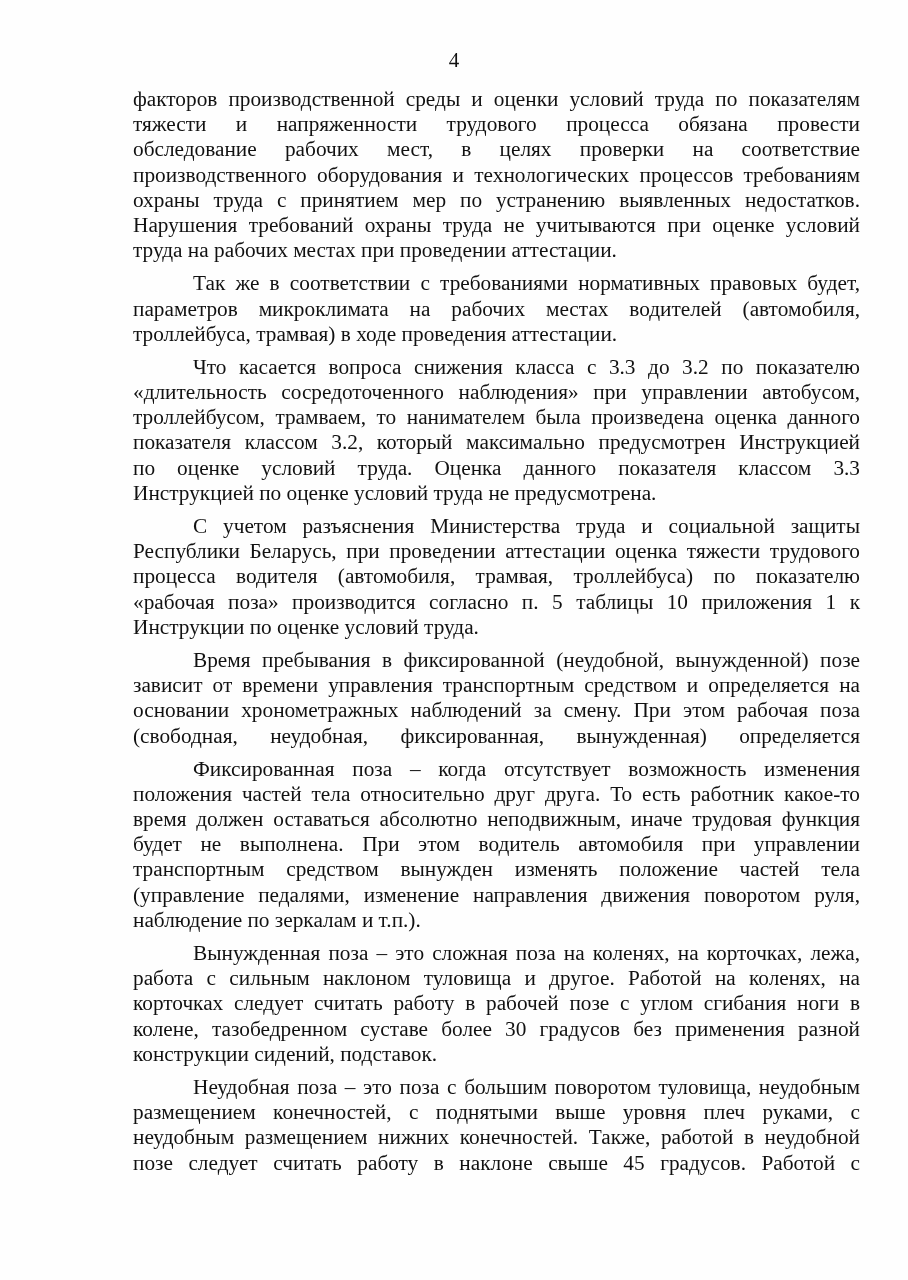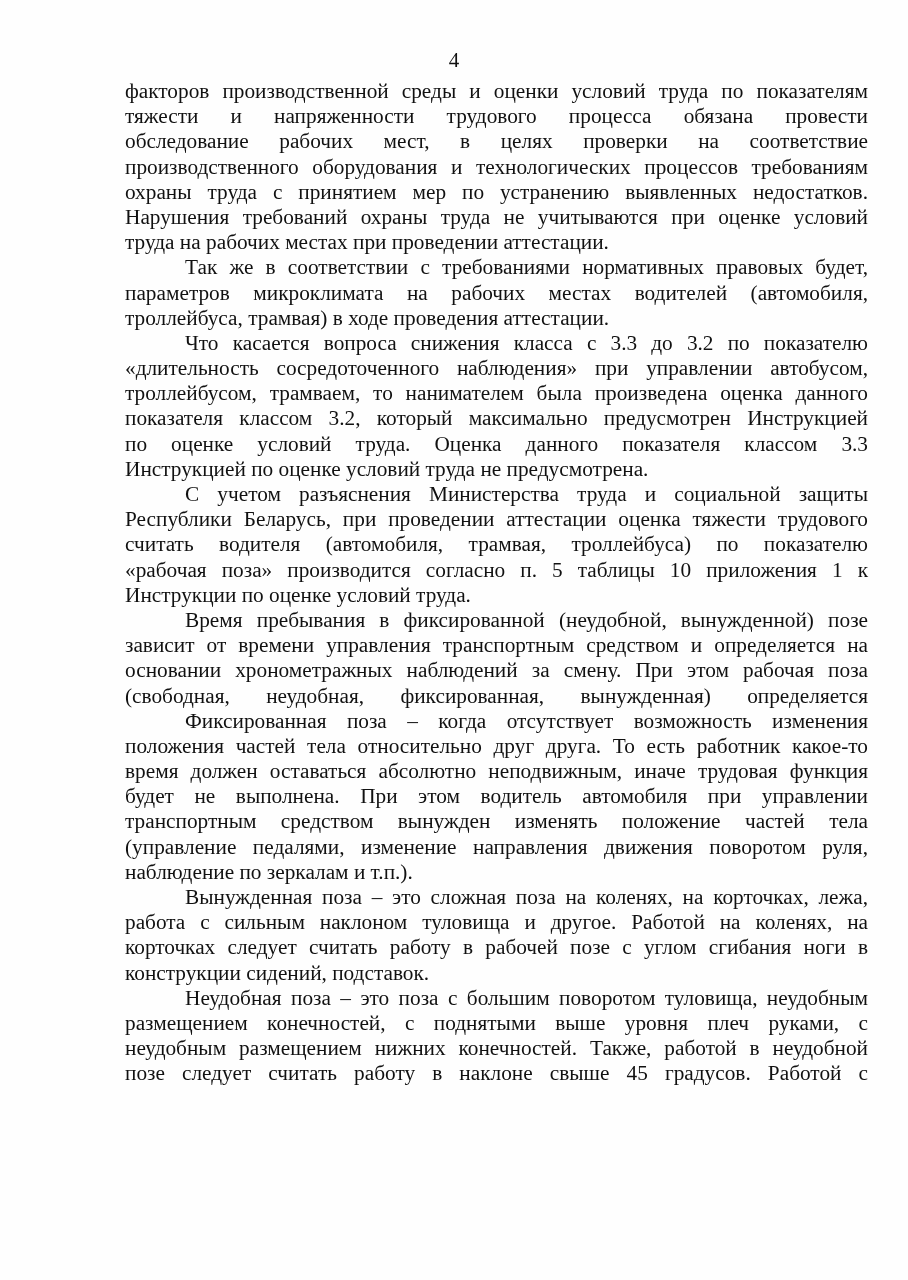--- a/index.html
+++ b/index.html
@@ -10,21 +10,21 @@
     font-family: "Liberation Serif", "DejaVu Serif", serif;
   }
   .page-number {
     position: absolute; top: 48px; left: 0; width: 100%;
     text-align: center; font-size: 21px; line-height: 24px;
   }
   .body-text {
     position: absolute; left: 125px; width: 743px; top: 79px;
     font-size: 21.3px; line-height: 25.2px;
   }
-  .para { margin: 0; font-family: Liberation Serif, serif; }
+  .para { margin: 8px; font-family: Liberation Serif, serif; }
   .line {
     display: block; white-space: nowrap; height: 25.2px;
     text-align: justify; text-align-last: justify;
   }
   .line.last { text-align: center; text-align-last: left; }
   .line.indent { padding-left: 60px; }
 </style>
 </head>
 <body>
 
@@ -49,21 +49,21 @@
         <span class="line indent">Что касается вопроса снижения класса с 3.3 до 3.2 по показателю</span>
         <span class="line">«длительность сосредоточенного наблюдения» при управлении автобусом,</span>
         <span class="line">троллейбусом, трамваем, то нанимателем была произведена оценка данного</span>
         <span class="line">показателя классом 3.2, который максимально предусмотрен Инструкцией</span>
         <span class="line">по оценке условий труда. Оценка данного показателя классом 3.3</span>
         <span class="line last">Инструкцией по оценке условий труда не предусмотрена.</span>
       </div>
       <div class="para">
         <span class="line indent">С учетом разъяснения Министерства труда и социальной защиты</span>
         <span class="line">Республики Беларусь, при проведении аттестации оценка тяжести трудового</span>
-        <span class="line">считать водителя (автомобиля, трамвая, троллейбуса) по показателю</span>
+        <span class="line">процесса водителя (автомобиля, трамвая, троллейбуса) по показателю</span>
         <span class="line">«рабочая поза» производится согласно п. 5 таблицы 10 приложения 1 к</span>
         <span class="line last">Инструкции по оценке условий труда.</span>
       </div>
       <div class="para">
         <span class="line indent">Время пребывания в фиксированной (неудобной, вынужденной) позе</span>
         <span class="line">зависит от времени управления транспортным средством и определяется на</span>
         <span class="line">основании хронометражных наблюдений за смену. При этом рабочая поза</span>
         <span class="line">(свободная, неудобная, фиксированная, вынужденная) определяется</span>
       </div>
       <div class="para">
@@ -72,20 +72,21 @@
         <span class="line">время должен оставаться абсолютно неподвижным, иначе трудовая функция</span>
         <span class="line">будет не выполнена. При этом водитель автомобиля при управлении</span>
         <span class="line">транспортным средством вынужден изменять положение частей тела</span>
         <span class="line">(управление педалями, изменение направления движения поворотом руля,</span>
         <span class="line last">наблюдение по зеркалам и т.п.).</span>
       </div>
       <div class="para">
         <span class="line indent">Вынужденная поза – это сложная поза на коленях, на корточках, лежа,</span>
         <span class="line">работа с сильным наклоном туловища и другое. Работой на коленях, на</span>
         <span class="line">корточках следует считать работу в рабочей позе с углом сгибания ноги в</span>
+        <span class="line">колене, тазобедренном суставе более 30 градусов без применения разной</span>
         <span class="line last">конструкции сидений, подставок.</span>
       </div>
       <div class="para">
         <span class="line indent">Неудобная поза – это поза с большим поворотом туловища, неудобным</span>
         <span class="line">размещением конечностей, с поднятыми выше уровня плеч руками, с</span>
         <span class="line">неудобным размещением нижних конечностей. Также, работой в неудобной</span>
         <span class="line">позе следует считать работу в наклоне свыше 45 градусов. Работой с</span>
       </div>
     </div>
 </div>

